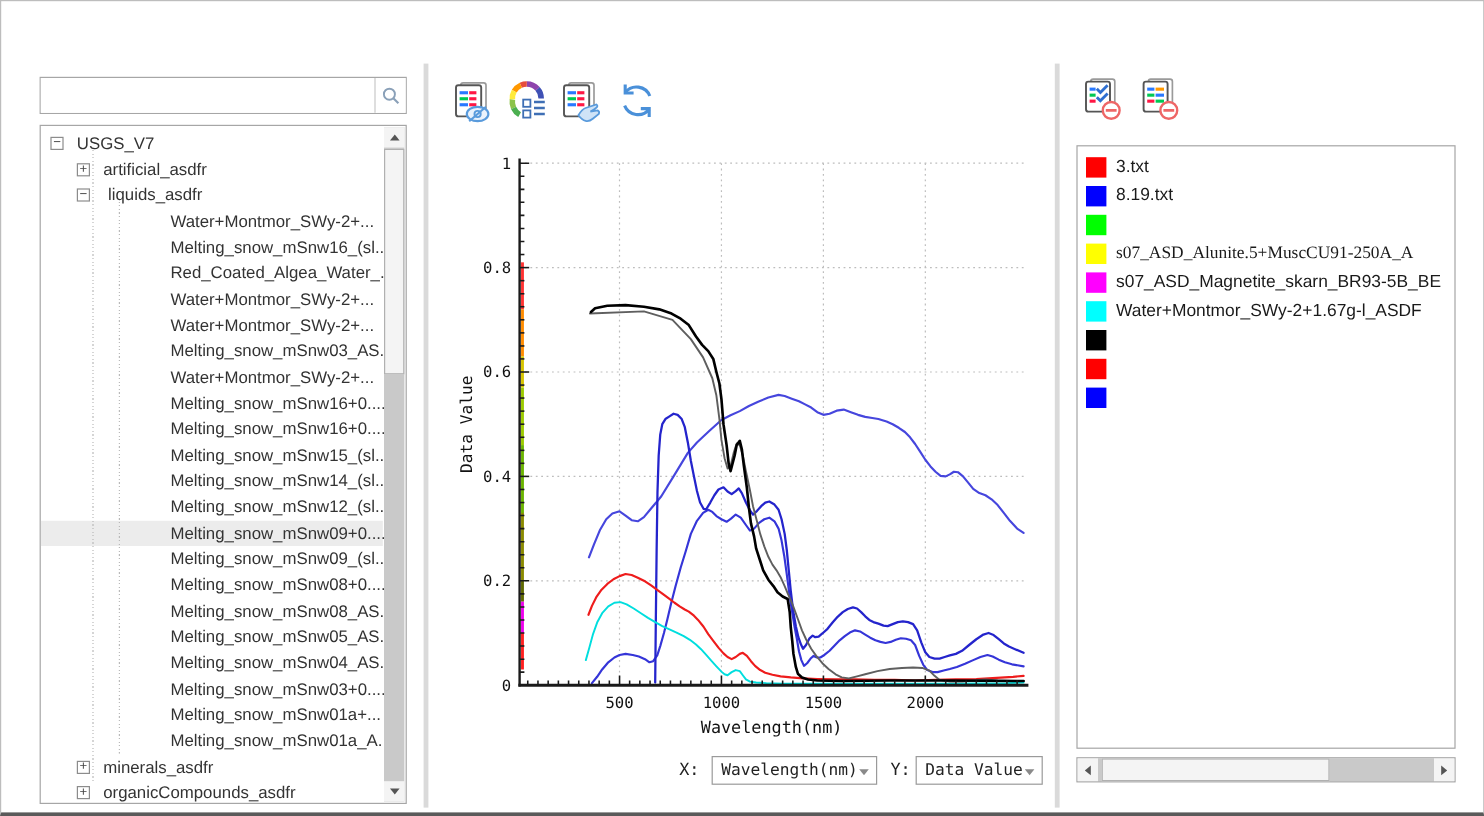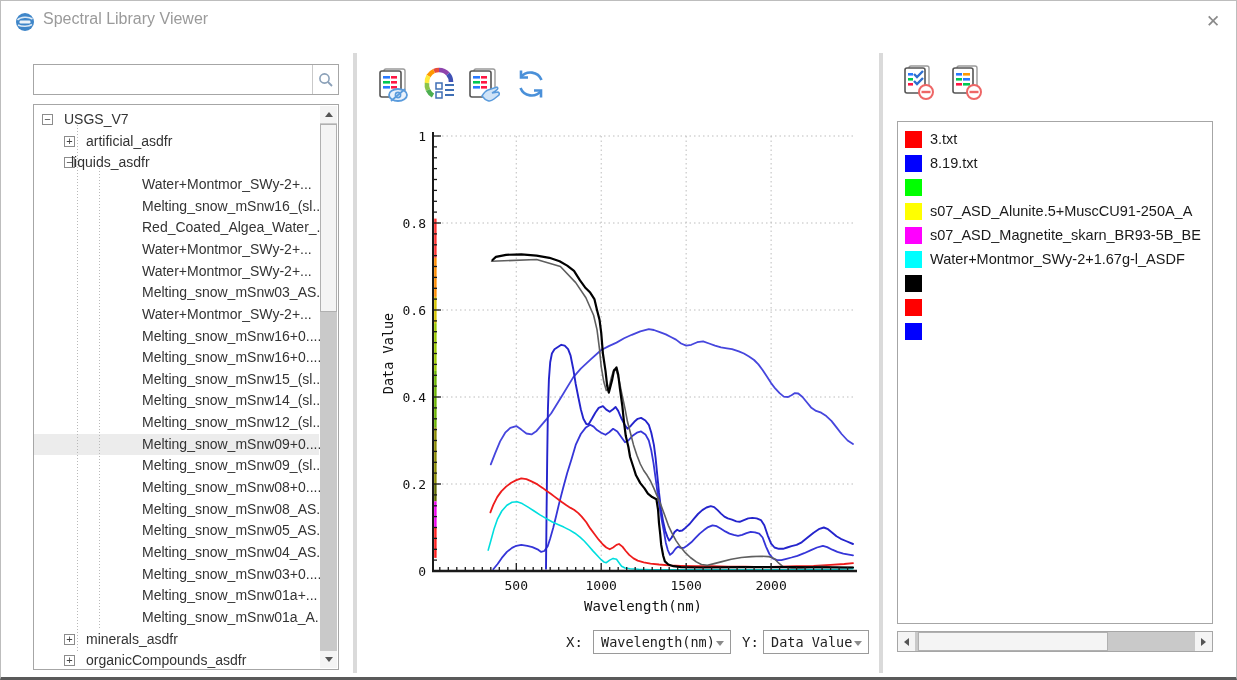--- a/index.html
+++ b/index.html
@@ -41,30 +41,20 @@
   .list-row{position:absolute;left:0;width:314px;height:24px;white-space:nowrap;cursor:default;}
   .swatch{position:absolute;left:7px;top:3px;width:17px;height:17px;}
   .list-label{position:absolute;left:32px;top:3px;font-size:14.5px;color:#1a1a1a;}
   .hscroll{position:absolute;left:896px;top:630px;width:316px;height:21px;border:1px solid #a6a6a6;background:#efefef;box-sizing:border-box;}
 </style>
 </head>
 <body>
 
 <div class="window">
 
-  <div class="titlebar">
-    <svg class="app-logo" viewBox="0 0 20 20">
-      <circle cx="10" cy="10" r="9" fill="#3f86c9"></circle>
-      <path d="M2.5 8 A9 5 0 0 1 17.5 7" stroke="#dce9f5" stroke-width="1.6" fill="none"></path>
-      <path d="M3 13 A9 4 0 0 0 17 12.5" stroke="#dce9f5" stroke-width="1.6" fill="none"></path>
-      <rect x="4.5" y="8.6" width="11" height="2.8" rx="1.2" fill="#eef4fa"></rect>
-    </svg>
-    <div class="app-title">Spectral Library Viewer</div>
-    <div class="close-btn">✕</div>
-  </div>
 
   <div class="vdivider" style="left:352px"></div>
   <div class="vdivider" style="left:878px"></div>
 
   <div class="search-box">
     <input class="search-input" type="text" placeholder="" style="">
     <div class="search-btn">
       <svg width="16" height="16" viewBox="0 0 16 16">
         <circle cx="6.5" cy="6.5" r="4.6" fill="none" stroke="#8aa0b8" stroke-width="1.6"></circle>
         <line x1="10" y1="10" x2="14" y2="14" stroke="#8aa0b8" stroke-width="1.8"></line>
@@ -77,21 +67,21 @@
         <div class="tree-row" style="top: 4px;">
           <div class="tree-exp" style="left: 8px;">−</div>
           <span class="tree-label" style="left: 30px;">USGS_V7</span>
         </div>
         <div class="tree-row" style="top: 25.65px;">
           <div class="tree-exp" style="left: 30px;">+</div>
           <span class="tree-label" style="left: 52px;">artificial_asdfr</span>
         </div>
         <div class="tree-row" style="top: 47.3px;">
           <div class="tree-exp" style="left: 30px;">−</div>
-          <span class="tree-label" style="left: 37px;">liquids_asdfr</span>
+          <span class="tree-label" style="left: 56px;">liquids_asdfr</span>
         </div>
         <div class="tree-row" style="top: 68.95px;">
           <span class="tree-label" style="left: 108px;">Water+Montmor_SWy-2+...</span>
         </div>
         <div class="tree-row" style="top: 90.6px;">
           <span class="tree-label" style="left: 108px;">Melting_snow_mSnw16_(sl...</span>
         </div>
         <div class="tree-row" style="top: 112.25px;">
           <span class="tree-label" style="left: 108px;">Red_Coated_Algea_Water_...</span>
         </div>
@@ -404,21 +394,21 @@
           <div class="swatch" style="background: rgb(255, 0, 0);"></div>
           <span class="list-label">3.txt</span>
         </div>
         <div class="list-row" style="top: 30px;">
           <div class="swatch" style="background: rgb(0, 0, 255);"></div>
           <span class="list-label">8.19.txt</span>
         </div>
         <div class="list-row" style="top: 54px;">
           <div class="swatch" style="background: rgb(0, 255, 0);"></div>
         </div>
-        <div class="list-row" style="top: 78px;">
+        <div class="list-row" style="top: 78px; font-family: Liberation Serif, serif;">
           <div class="swatch" style="background: rgb(255, 255, 0);"></div>
           <span class="list-label">s07_ASD_Alunite.5+MuscCU91-250A_A</span>
         </div>
         <div class="list-row" style="top: 102px;">
           <div class="swatch" style="background: rgb(255, 0, 255);"></div>
           <span class="list-label">s07_ASD_Magnetite_skarn_BR93-5B_BE</span>
         </div>
         <div class="list-row" style="top: 126px;">
           <div class="swatch" style="background: rgb(0, 255, 255);"></div>
           <span class="list-label">Water+Montmor_SWy-2+1.67g-l_ASDF</span>

